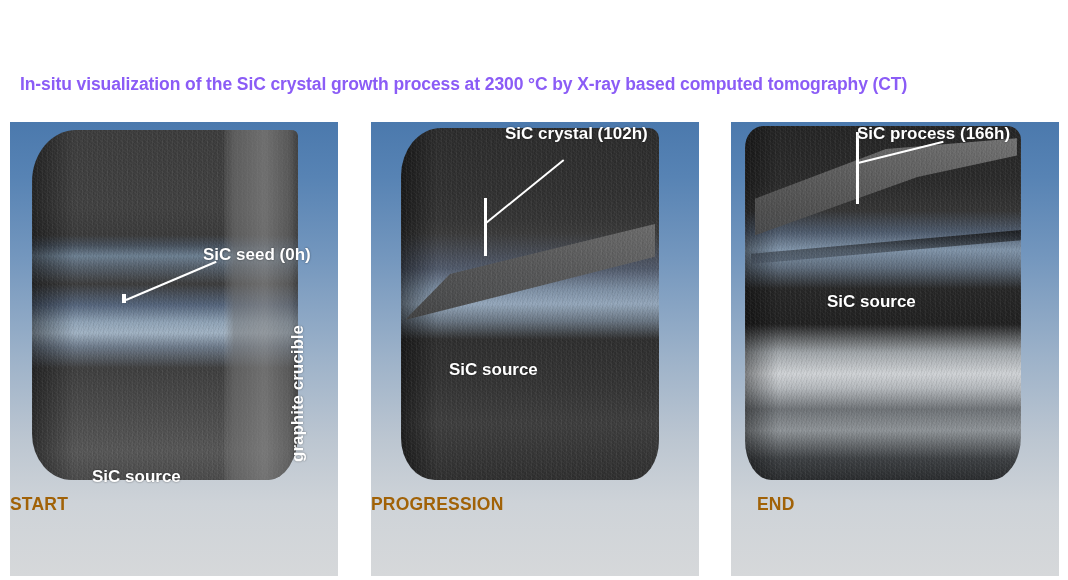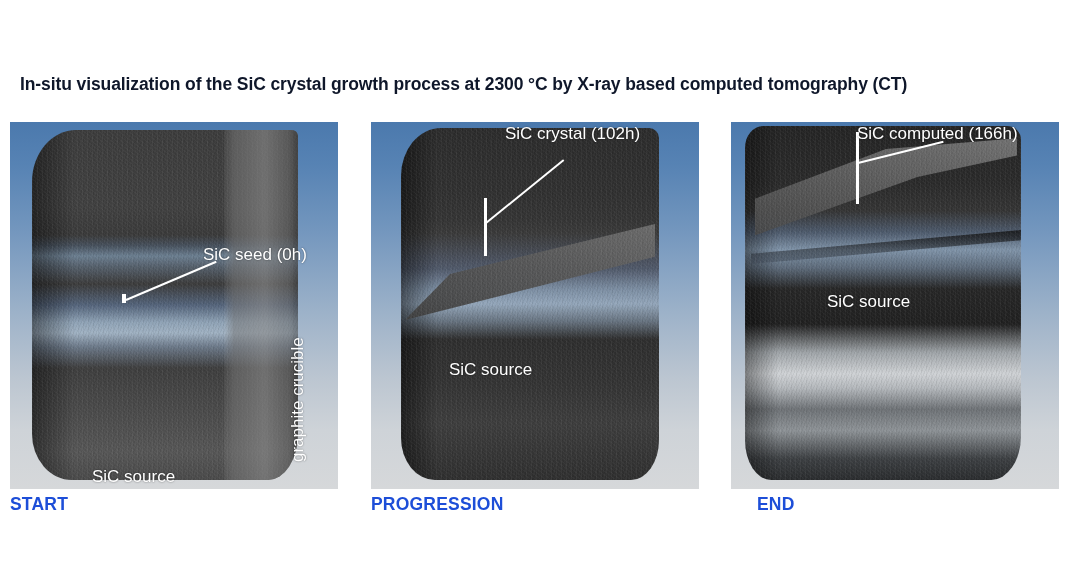--- a/index.html
+++ b/index.html
@@ -15,40 +15,41 @@
     position: relative;
   }
 
   
   #figure-title {
     position: absolute;
     left: 20px;
     top: 74px;
     font-size: 17.5px;
     font-weight: bold;
-    color: #0f172a;
+    color: #8b5cf6;
     letter-spacing: -0.1px;
     white-space: nowrap;
   }
 
   
   .panel {
     position: absolute;
     top: 122px;
     width: 328px;
-    height: 367px;
+    height: 454px;
     overflow: hidden;
     background: linear-gradient(180deg,
         #4b79ad 0%,
         #5783b4 12%,
         #7497be 30%,
         #9db2c9 52%,
         #bcc6d1 70%,
         #ced3d8 84%,
         #d6d8da 100%);
+    font-weight: bold;
   }
   #panel-start      { left: 10px;  }
   #panel-progress   { left: 371px; }
   #panel-end        { left: 731px; }
 
   .panel-inner { position: absolute; inset: 0; }
 
   
   .crucible {
     position: absolute;
@@ -180,21 +181,21 @@
     width: 4px;
     height: 9px;
   }
 
   
   .panel-caption {
     position: absolute;
     top: 494px;
     font-size: 17.5px;
     font-weight: bold;
-    color: #1d4ed8;
+    color: #a16207;
     letter-spacing: 0.2px;
   }
   #caption-start    { left: 10px;  }
   #caption-progress { left: 371px; }
   #caption-end      { left: 757px; }
 </style>
 </head>
 <body>
 
 <div id="figure-title">In-situ visualization of the SiC crystal growth process at 2300 °C by X-ray based computed tomography (CT)</div>
@@ -248,19 +249,19 @@
     <div class="crucible" id="crucible-end">
       <div id="crystal-slab-end"></div>
       <div id="crystal-gap-end"></div>
       <div class="grain-col"></div>
       <div class="speckle"></div>
     </div>
 
     <div class="marker-bar" style="left:125px; top:10px; height:72px;"></div>
     <div class="leader-line" style="left:127px; top:40px; width:88px; transform: rotate(-14deg);"></div>
 
-    <div class="ann-text" style="left:126px; top:2px;">SiC computed (166h)</div>
+    <div class="ann-text" style="left:126px; top:2px;">SiC process (166h)</div>
 
     <div class="ann-text" style="left:96px; top:170px;">SiC source</div>
   </div>
 </div>
 
 <div class="panel-caption" id="caption-end">END</div>
 
 </body></html>

